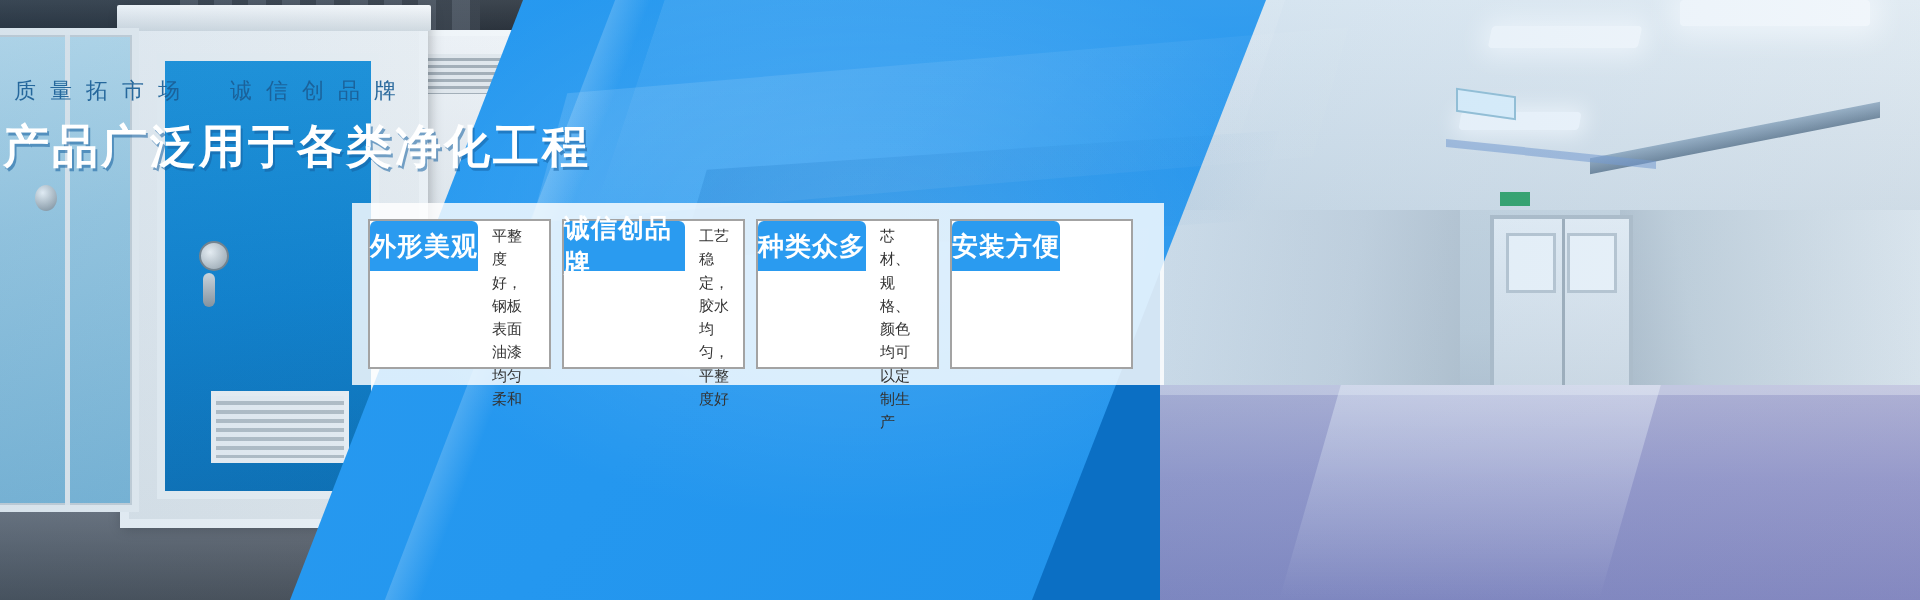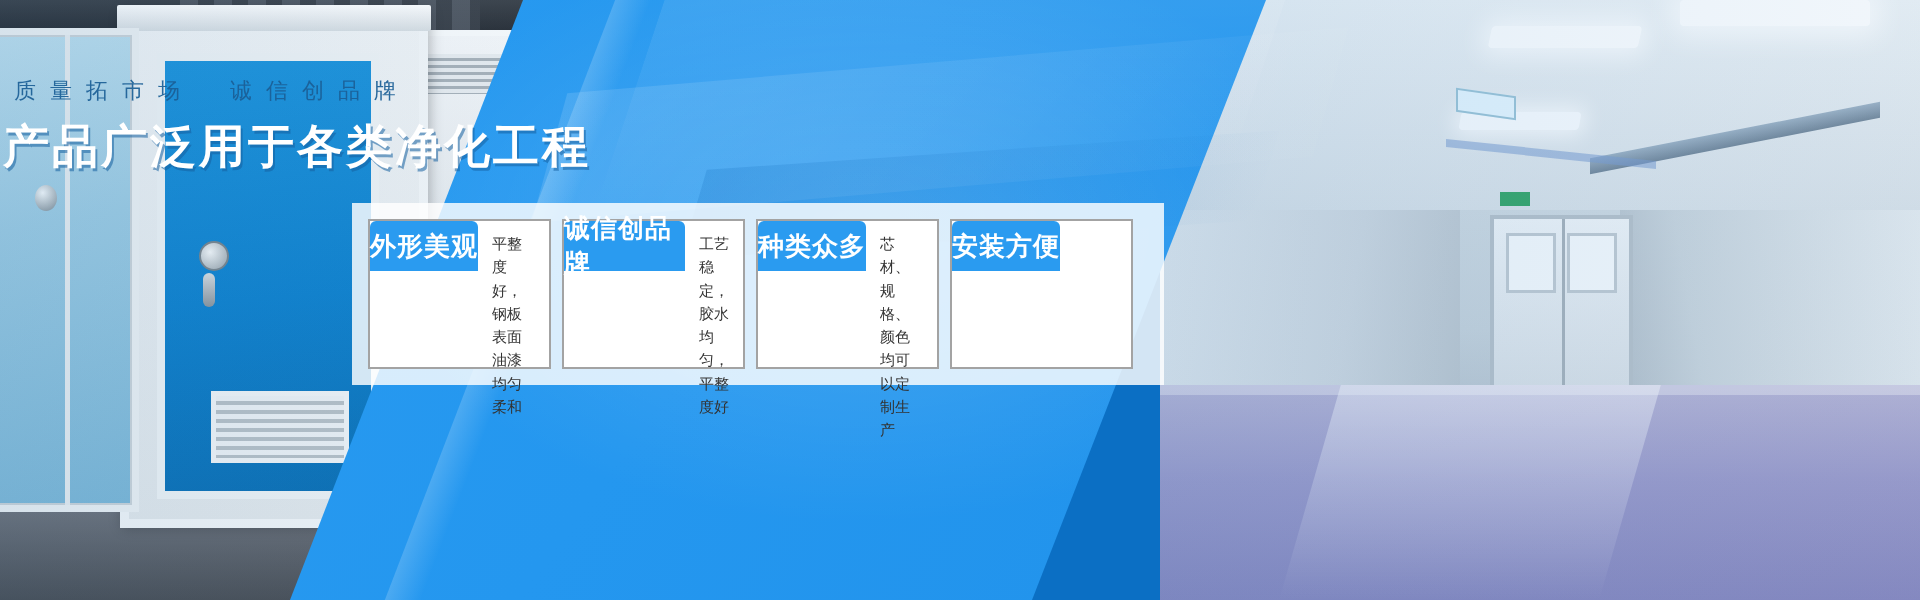--- a/index.html
+++ b/index.html
@@ -150,21 +150,21 @@
     border:2px solid #a3a3a3;display:flex;flex-direction:row;
   }
   .card-head{
     height:50px;background:#2a9bf0;color:#ffffff;
     display:flex;align-items:center;justify-content:center;
     font-size:26px;font-weight:bold;letter-spacing:1px;
     font-family:"DejaVu Sans","Liberation Sans",sans-serif;
     border-top-left-radius:6px;border-top-right-radius:6px;
   }
   .card-body{
-    flex:1;padding:12px 14px 10px 14px;
+    flex:1;padding:4px 14px 10px 14px;
     font-size:15px;line-height:1.55;color:#333333;
     font-family:"DejaVu Sans","Liberation Sans",sans-serif;
     letter-spacing:0px;
   }
 </style>
 </head>
 <body>
 
 <div class="banner">
 

